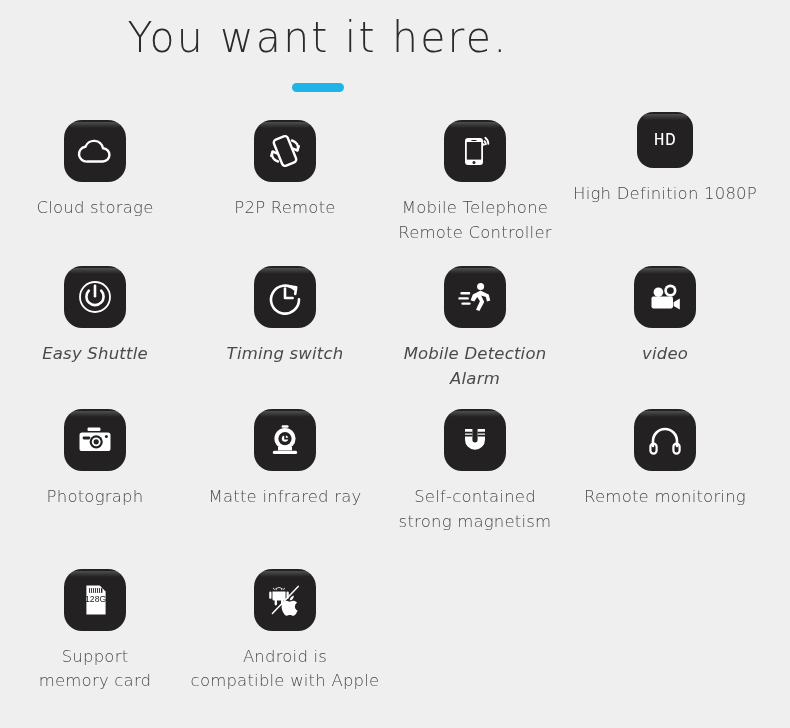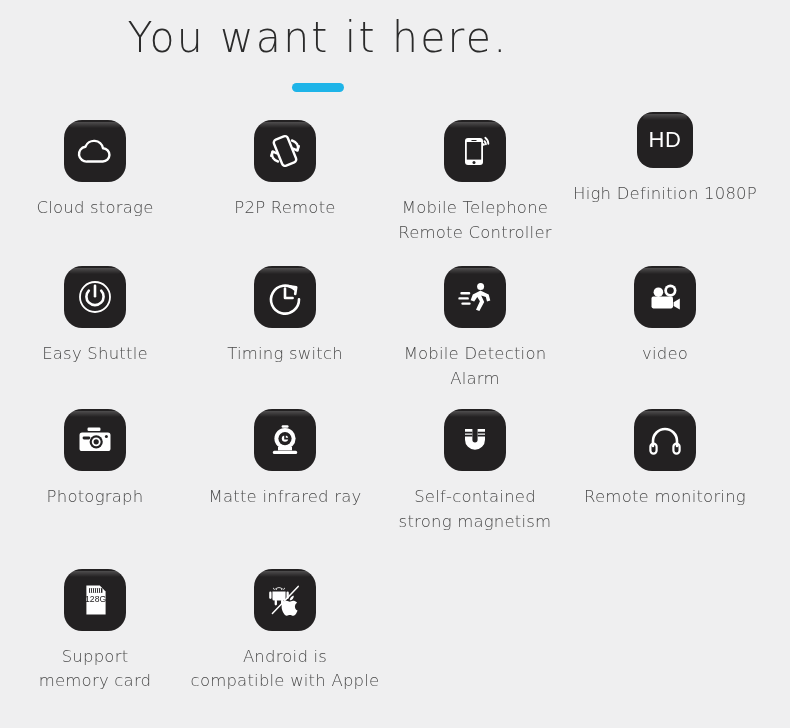--- a/index.html
+++ b/index.html
@@ -54,21 +54,21 @@
     display: flex;
     width: 790px;
   }
   .cell {
     width: 190px;
     display: flex;
     flex-direction: column;
     align-items: center;
   }
   .row-1 .cell { height: 146px; }
-  .row-2 .cell { height: 143px; }
+  .row-2 .cell { height: 143px; font-style: italic; }
   .row-3 .cell { height: 145px; }
   .row-4 .cell { height: 140px; justify-content: flex-end; }
 
   .icon-box {
     width: 62px;
     height: 62px;
     border-radius: 18px;
     background: #232122;
     display: flex;
     align-items: center;
@@ -88,23 +88,23 @@
   }
   .icon-box svg { display: block; }
 
   .icon-box.hd {
     width: 56px;
     height: 56px;
     border-radius: 16px;
   }
   .hd-text {
     color: #ffffff;
-    font-family: Liberation Sans, sans-serif;
+    font-family: Liberation Mono, monospace;
     font-weight: 300;
-    font-size: 22px;
+    font-size: 18px;
     letter-spacing: 0.5px;
     line-height: 1;
   }
 
   .label {
     margin-top: 14px;
     font-family: "DejaVu Sans", sans-serif;
     font-weight: 300;
     font-size: 16.5px;
     color: #4a4a4a;

